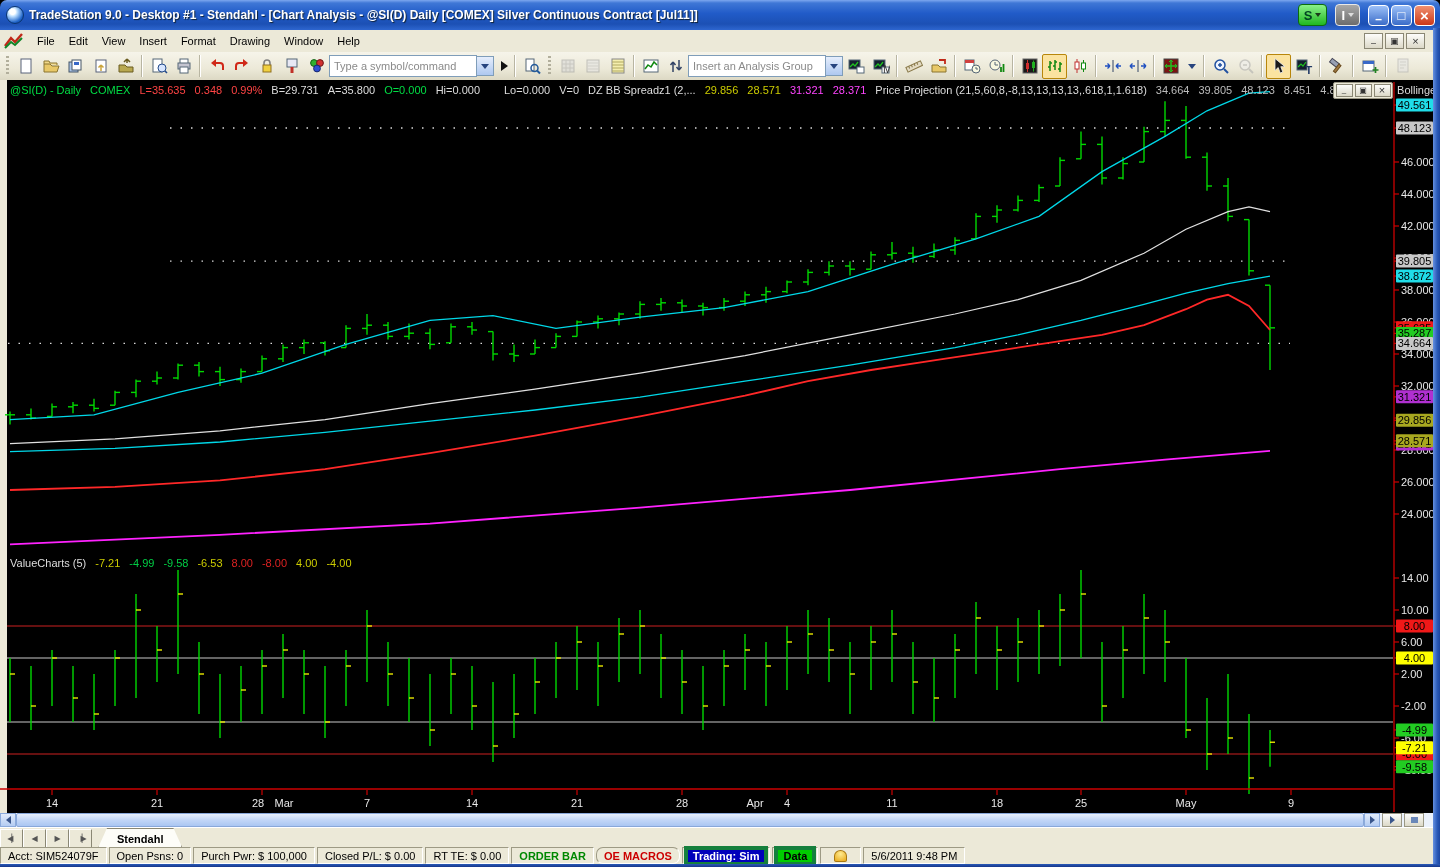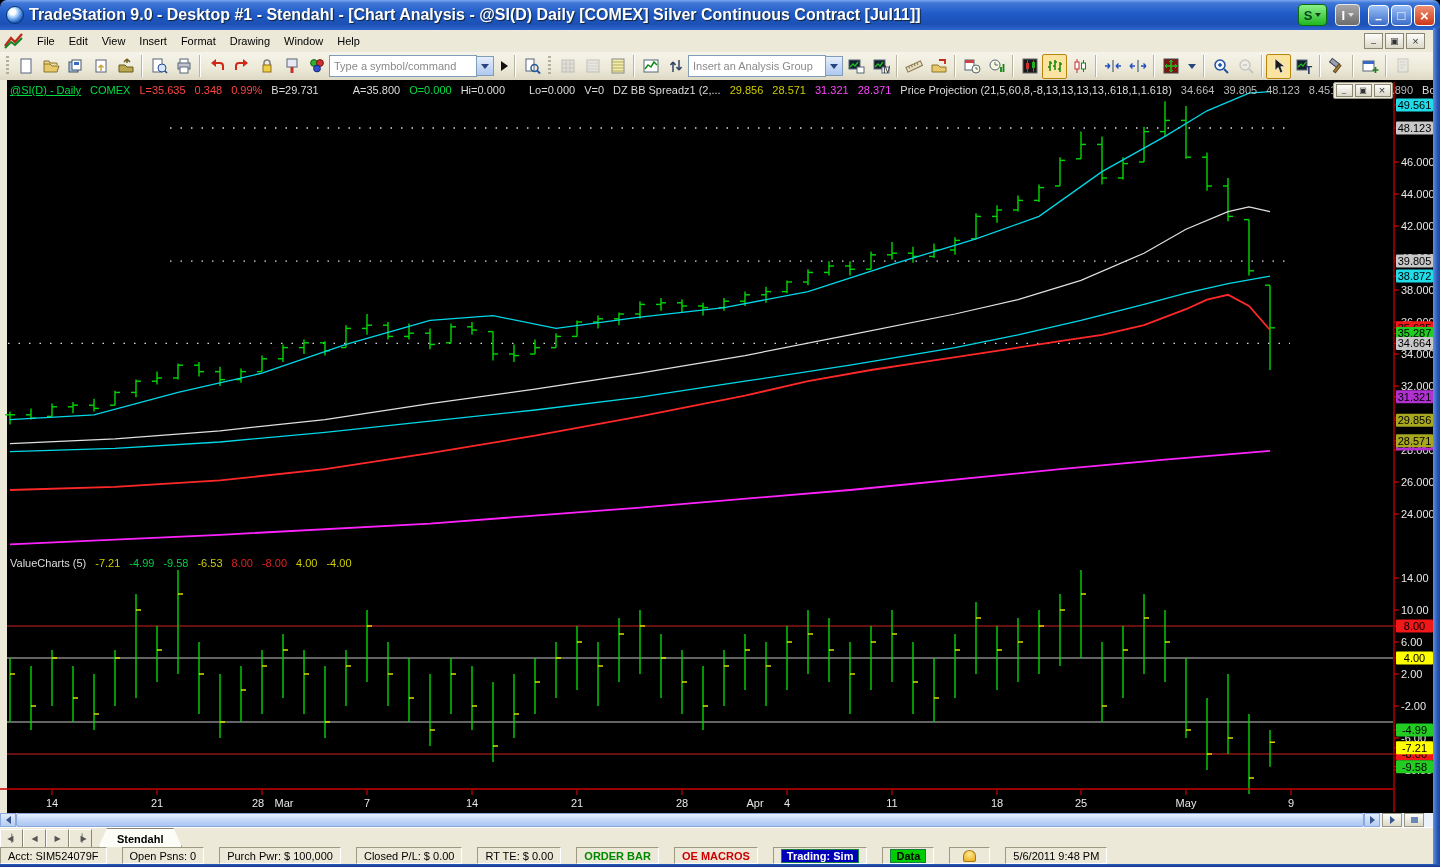--- a/index.html
+++ b/index.html
@@ -4,21 +4,21 @@
 <style>
   html,body{margin:0;padding:0;background:#444;}
   #app{position:relative;width:1440px;height:867px;font-family:"Liberation Sans",sans-serif;font-size:11px;overflow:hidden;background:#000;}
   
   #titlebar{position:absolute;left:0;top:0;width:1440px;height:30px;
     background:linear-gradient(180deg,#7da7ef 0%,#3f77d6 10%,#215bc8 45%,#1c50b4 80%,#2e66cf 100%);
     border-radius:7px 7px 0 0;display:flex;align-items:center;color:#fff;}
   #tlogo{width:18px;height:18px;margin:0 5px 0 6px;border-radius:50%;
     background:radial-gradient(circle at 35% 30%,#ffffff 0 18%,#bfe0ff 30%,#1e63c8 70%,#0a3a8a 100%);
     border:1px solid #0a3570;box-sizing:border-box;}
-  #title{font-weight:bold;font-size:16px;text-shadow:1px 1px 1px #123;white-space:nowrap;flex:1;}
+  #title{font-weight:bold;font-size:12px;text-shadow:1px 1px 1px #123;white-space:nowrap;flex:1;}
   #sbadge,#ibadge{height:20px;margin-right:8px;border-radius:4px;display:flex;align-items:center;padding:0 5px;gap:3px;cursor:default;}
   #sbadge{background:linear-gradient(#8af08a,#20b820);border:1px solid #0c6c0c;color:#042;}
   #ibadge{background:linear-gradient(#a8a8a8,#6c6c6c);border:1px solid #e8e8e8;color:#fff;}
   #sbadge b,#ibadge b{font-size:13px;}
   .ddv{width:0;height:0;border-left:3px solid transparent;border-right:3px solid transparent;border-top:4px solid #1a3a1a;}
   #ibadge .ddv{border-top-color:#ddd;}
   .wbtn{width:21px;height:21px;margin-right:2px;border-radius:4px;border:1px solid #fff;
     background:linear-gradient(#9cc0f8,#3a6cc8);display:flex;align-items:center;justify-content:center;
     color:#fff;font-weight:bold;font-size:12px;box-sizing:border-box;}
   .wbtn.close{background:linear-gradient(#f09070,#cc3818);margin-right:5px;}
@@ -82,21 +82,21 @@
   .navbtn.first:before{content:"\25C0\258F";letter-spacing:-2px;}
   .navbtn.prev:before{content:"\25C0";}
   .navbtn.next:before{content:"\25B6";}
   .navbtn.last:before{content:"\2595\25B6";letter-spacing:-2px;}
   #tab-stendahl{margin-left:6px;height:19px;padding:0 18px;background:#fdfdf8;border:1px solid #8a8774;border-bottom:none;
     clip-path:polygon(9px 0,calc(100% - 9px) 0,100% 100%,0 100%);display:flex;align-items:center;font-weight:bold;}
   
   #statusbar{position:absolute;left:0;top:847px;width:1433px;height:17px;background:#ece9d8;display:flex;align-items:stretch;gap:2px;}
   .scell{border:1px solid;border-color:#9d9a84 #fff #fff #9d9a84;display:flex;align-items:center;padding:0 7px;white-space:nowrap;}
   #helpcell{flex:1;}
-  .sbadge{margin:1px 6px;padding:0 5px;display:flex;align-items:center;font-weight:bold;border:1px solid #15803d;}
+  .sbadge{margin:1px 0;padding:0 5px;display:flex;align-items:center;font-weight:bold;border:4px solid #15803d;}
   .bell{width:11px;height:10px;margin:0 6px;background:radial-gradient(circle at 50% 30%,#ffeb90,#e8a818);
     border:1px solid #a87810;border-radius:50% 50% 15% 15%;}
   #bframe{position:absolute;left:0;top:864px;width:1440px;height:3px;background:linear-gradient(#2a5ab8,#16368a);}
   #rframe{position:absolute;right:0;top:28px;width:7px;height:839px;background:linear-gradient(90deg,#6590e0,#2a5ab8 60%,#1c46a0);}
   svg text{font-family:"Liberation Sans",sans-serif;font-size:11px;}
 </style>
 </head>
 <body>
 
 <div id="app">
@@ -850,27 +850,27 @@
           <text x="1414.5" y="678" fill="#000" text-anchor="middle">-8.00</text>
           <line x1="1394" y1="667.68" x2="1399" y2="667.68" stroke="#cc0000" stroke-width="1.2"></line>
           <rect x="1396" y="661.18" width="37" height="13" fill="#ffff00" rx="1"></rect>
           <text x="1414.5" y="671.68" fill="#000" text-anchor="middle">-7.21</text>
           <line x1="1394" y1="686.64" x2="1399" y2="686.64" stroke="#cc0000" stroke-width="1.2"></line>
           <rect x="1396" y="680.14" width="37" height="13" fill="#22cc22" rx="1"></rect>
           <text x="1414.5" y="690.64" fill="#000" text-anchor="middle">-9.58</text>
         </g>
       </svg>
     <div id="price-header">
-        <span style="color: rgb(0, 221, 68); text-decoration: underline;">@SI(D) - Daily</span>
+        <span style="color: rgb(0, 221, 68);">@SI(D) - Daily</span>
         <span style="color: rgb(0, 221, 68);">COMEX</span>
         <span style="color: rgb(255, 68, 68);">L=35.635</span>
         <span style="color: rgb(255, 68, 68);">0.348</span>
         <span style="color: rgb(255, 68, 68);">0.99%</span>
         <span style="color: rgb(221, 221, 221);">B=29.731</span>
-        <span style="color: rgb(221, 221, 221); margin-left: 25px;">A=35.800</span>
+        <span style="color: rgb(221, 221, 221);">A=35.800</span>
         <span style="color: rgb(0, 221, 68);">O=0.000</span>
         <span style="color: rgb(221, 221, 221);">Hi=0.000</span>
         <span style="color: rgb(221, 221, 221); margin-left: 15px;">Lo=0.000</span>
         <span style="color: rgb(221, 221, 221);">V=0</span>
         <span style="color: rgb(221, 221, 221);">DZ BB Spreadz1 (2,...</span>
         <span style="color: rgb(204, 204, 0);">29.856</span>
         <span style="color: rgb(204, 204, 0);">28.571</span>
         <span style="color: rgb(255, 68, 255);">31.321</span>
         <span style="color: rgb(255, 68, 255);">28.371</span>
         <span style="color: rgb(221, 221, 221);">Price Projection (21,5,60,8,-8,13,13,13,13,.618,1,1.618)</span>
@@ -912,28 +912,28 @@
     <span class="navbtn first"></span>
     <span class="navbtn prev"></span>
     <span class="navbtn next"></span>
     <span class="navbtn last"></span>
     <span id="tab-stendahl">
         <span>Stendahl</span>
       </span>
   </div>
 
   <div id="statusbar">
-    <span id="statcells" style="display:flex;gap:15px;">
+    <span id="statcells" style="display:flex;gap:2px;">
         <span class="scell">Acct: SIM524079F</span>
         <span class="scell">Open Psns: 0</span>
         <span class="scell">Purch Pwr: $ 100,000</span>
         <span class="scell">Closed P/L: $ 0.00</span>
         <span class="scell">RT TE: $ 0.00</span>
         <span class="scell" style="color: rgb(0, 136, 0); font-weight: bold;">ORDER BAR</span>
-        <span class="scell" style="color: rgb(204, 0, 0); font-weight: bold;">OE MACROS</span>
+        <span class="scell" style="color: rgb(204, 0, 0); font-weight: bold; border-radius: 7px;">OE MACROS</span>
         <span class="scell" style="padding: 0px 1px;">
           <span class="sbadge" style="background: rgb(0, 0, 187); color: rgb(255, 255, 255);">Trading: Sim</span>
         </span>
         <span class="scell" style="padding: 0px 1px;">
           <span class="sbadge" style="background: rgb(0, 204, 0); color: rgb(0, 0, 0);">Data</span>
         </span>
         <span class="scell">
           <span class="bell"></span>
         </span>
         <span class="scell">5/6/2011 9:48 PM</span>

